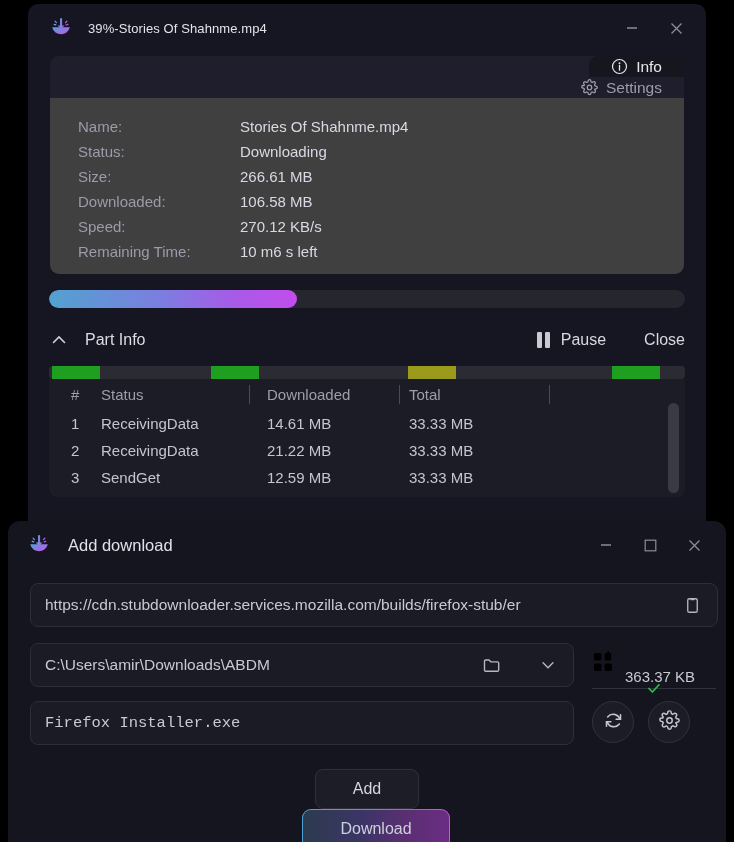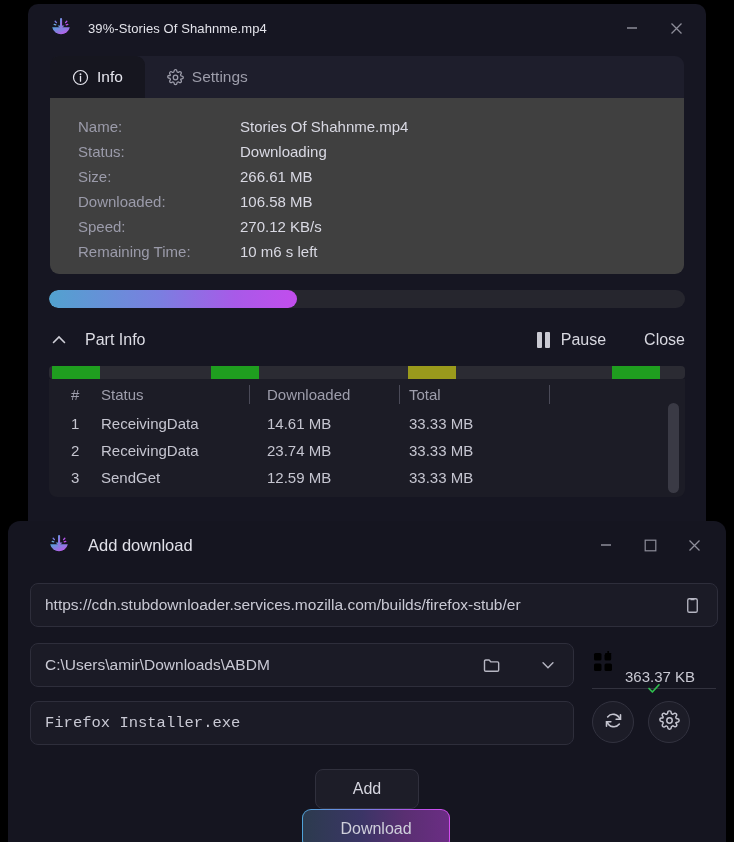--- a/index.html
+++ b/index.html
@@ -72,20 +72,21 @@
   
   .tabstrip {
     margin: 4px 22px 0 22px;
     height: 42px;
     background: #1e1e2c;
     border-radius: 9px 9px 0 0;
     display: flex;
     align-items: flex-end;
     padding-left: 0;
     position: relative;
+    flex-direction: column;
   }
   .tab {
     height: 42px;
     display: flex;
     align-items: center;
     gap: 8px;
     padding: 0 22px;
     font-size: 15.5px;
     color: #9d9daa;
     border-radius: 9px 9px 0 0;
@@ -219,21 +220,21 @@
     background: #151520;
     border-radius: 12px 12px 0 0;
     overflow: hidden;
   }
 
   .dlg-titlebar {
     position: relative;
     height: 48px;
     display: flex;
     align-items: center;
-    padding-left: 38px;
+    padding-left: 18px;
   }
   .dlg-logo { width: 26px; height: 26px; flex: 0 0 26px; position: relative; }
   .dlg-title {
     margin-left: 16px;
     font-size: 16.5px;
     color: #e0e0e8;
   }
   .dlg-wincontrols {
     position: absolute; right: 10px; top: 0; height: 48px;
     display: flex; align-items: center;
@@ -474,21 +475,21 @@
           <tr>
             <td class="col-num">1</td>
             <td class="col-stat">ReceivingData</td>
             <td class="col-down">14.61 MB</td>
             <td class="col-total">33.33 MB</td>
             <td class="col-rest"></td>
           </tr>
           <tr>
             <td class="col-num">2</td>
             <td class="col-stat">ReceivingData</td>
-            <td class="col-down">23.74 MB</td>
+            <td class="col-down">21.22 MB</td>
             <td class="col-total">33.33 MB</td>
             <td class="col-rest"></td>
           </tr>
           <tr>
             <td class="col-num">3</td>
             <td class="col-stat">SendGet</td>
             <td class="col-down">12.59 MB</td>
             <td class="col-total">33.33 MB</td>
             <td class="col-rest"></td>
           </tr>

